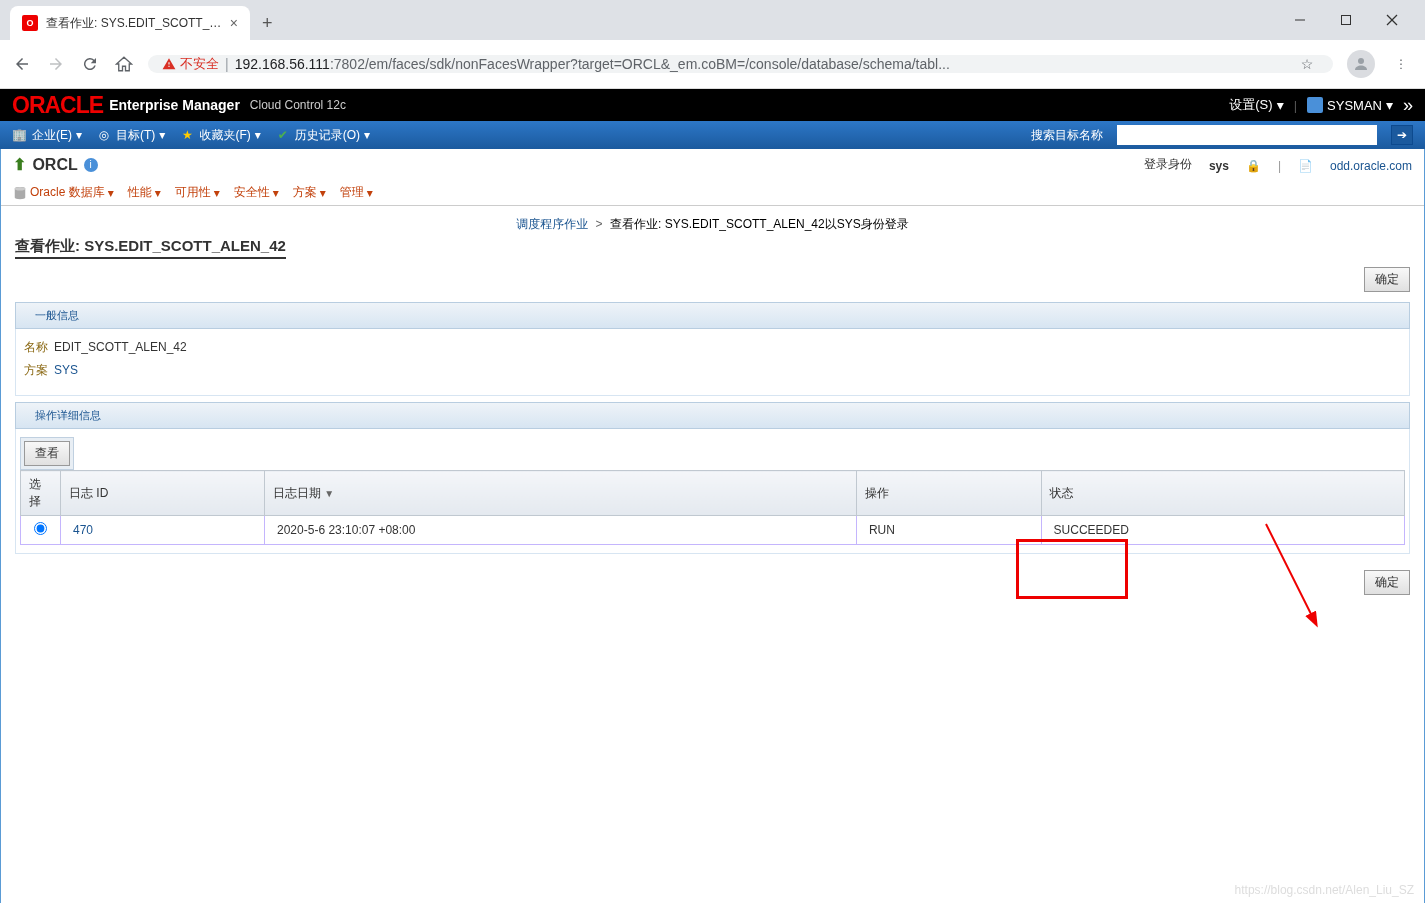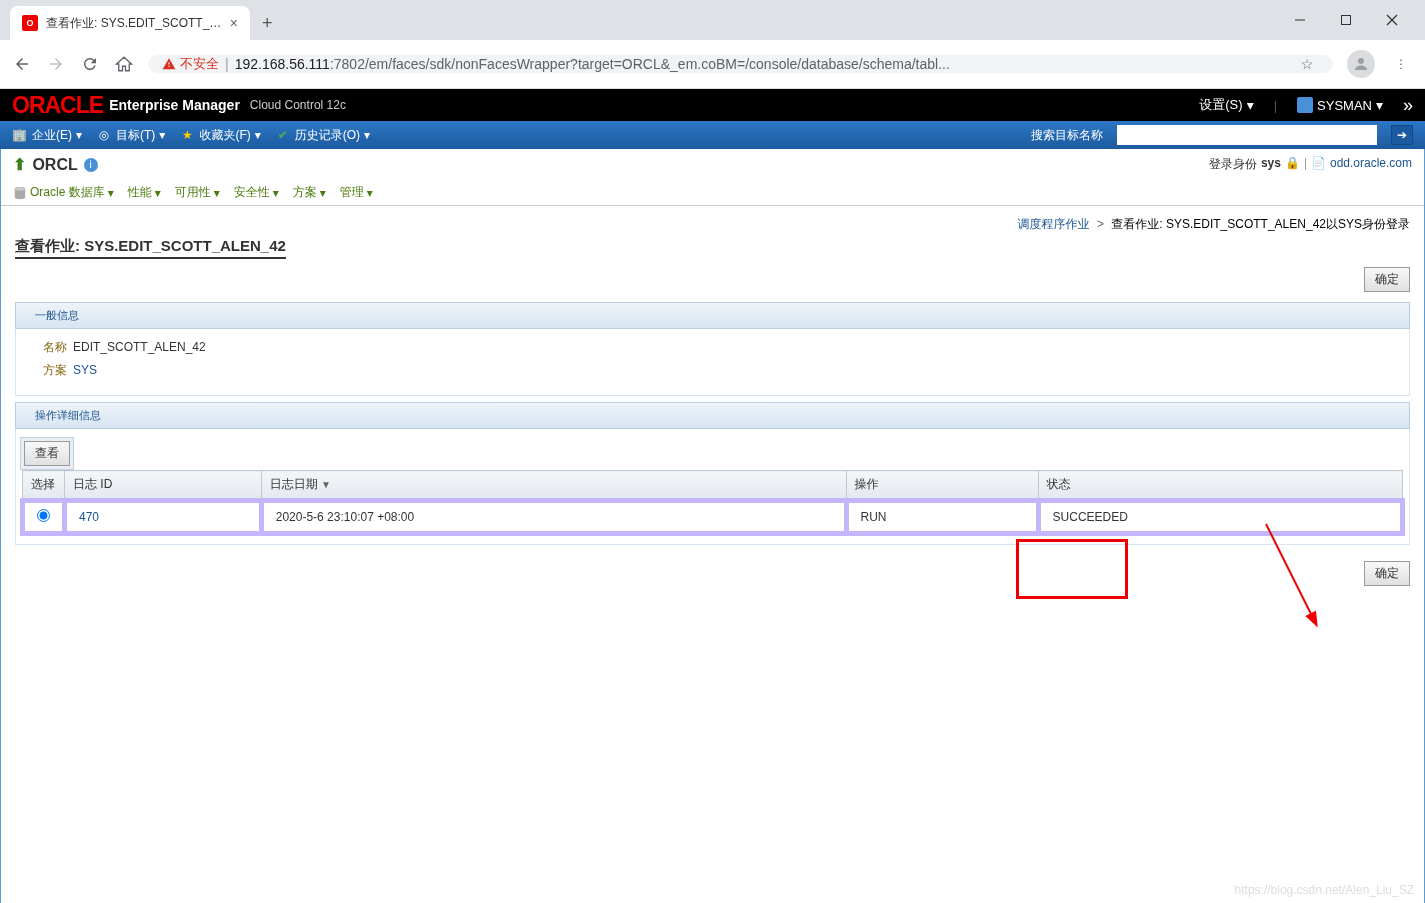--- a/index.html
+++ b/index.html
@@ -21,67 +21,67 @@
 .insecure { color: #d93025; display: flex; align-items: center; gap: 4px; font-size: 13px; }
 .url-text { color: #5f6368; white-space: nowrap; overflow: hidden; text-overflow: ellipsis; }
 .url-host { color: #202124; }
 .addr-right-icon { color: #5f6368; cursor: pointer; width: 24px; height: 24px; display: flex; align-items: center; justify-content: center; }
 .avatar { width: 28px; height: 28px; border-radius: 50%; background: #dadce0; display: flex; align-items: center; justify-content: center; color: #5f6368; }
 
 .black-header { background: #000; color: #fff; display: flex; align-items: center; padding: 0 12px; height: 32px; font-size: 13px; }
 .oracle-logo { color: #e00; font-weight: bold; font-size: 23px; letter-spacing: -1px; margin-right: 6px; font-family: Arial, sans-serif; }
 .em-text { font-weight: bold; font-size: 14px; margin-right: 10px; }
 .cc-text { font-size: 12px; color: #ccc; }
-.header-right { margin-left: auto; display: flex; align-items: center; gap: 20px; }
+.header-right { margin-left: auto; display: flex; align-items: center; gap: 10px; }
 .header-link { color: #fff; cursor: pointer; display: flex; align-items: center; gap: 4px; }
 .vbar { color: #555; }
 .sysman-icon { width: 16px; height: 16px; background: #4a90d9; border-radius: 2px; display: inline-block; }
 .chev { font-size: 14px; color: #fff; }
 
 .blue-nav { background: linear-gradient(#2d77c7, #1b5a9e); color: #fff; display: flex; align-items: center; padding: 4px 12px; height: 28px; gap: 14px; font-size: 12px; }
 .nav-item { display: flex; align-items: center; gap: 4px; cursor: pointer; }
 .nav-icon-small { width: 16px; height: 16px; display: flex; align-items: center; justify-content: center; }
 .search-label { margin-left: auto; }
 .search-input { width: 260px; height: 20px; border: none; padding: 2px 4px; font-size: 12px; }
 .search-btn { width: 22px; height: 20px; background: #1b5a9e; border: 1px solid #0d4a8e; color: #fff; display: flex; align-items: center; justify-content: center; cursor: pointer; }
 
 .content-wrapper { border: 1px solid #5a9bd5; border-top: none; margin: 0; height: calc(903px - 40px - 48px - 32px - 28px); overflow: auto; position: relative; }
 .page-top { padding: 6px 12px; display: flex; align-items: center; justify-content: space-between; }
 .orcl-title { display: flex; align-items: center; gap: 6px; font-size: 16px; font-weight: bold; color: #333; }
 .up-arrow { color: #3a7e1e; font-size: 16px; }
 .info-icon { width: 14px; height: 14px; border-radius: 50%; background: #4a90d9; color: #fff; font-size: 10px; display: flex; align-items: center; justify-content: center; font-weight: normal; }
-.login-info { display: flex; align-items: flex-start; gap: 4px; font-size: 12px; color: #333; }
+.login-info { display: flex; align-items: flex-end; gap: 17px; font-size: 12px; color: #333; }
 .login-info a { color: #1a5490; text-decoration: none; }
 .lock-icon { color: #c9a400; }
 
-.sub-menu { padding: 4px 12px; display: flex; align-items: center; gap: 14px; font-size: 12px; color: #4d7c0f; border-bottom: 1px solid #ccc; }
+.sub-menu { padding: 4px 12px; display: flex; align-items: center; gap: 14px; font-size: 12px; color: #c2410c; border-bottom: 1px solid #ccc; }
 .sub-menu-item { display: flex; align-items: center; gap: 3px; cursor: pointer; }
 .db-cylinder { width: 14px; height: 14px; }
 
 .main-content { padding: 10px 14px; }
-.breadcrumb { font-size: 12px; margin-bottom: 4px; display: flex; justify-content: flex-end; }
+.breadcrumb { font-size: 12px; margin-bottom: 4px; display: flex; justify-content: center; }
 .breadcrumb a { color: #1a5490; text-decoration: none; }
 .breadcrumb-sep { color: #666; margin: 0 4px; }
 .page-title { font-size: 15px; font-weight: bold; color: #333; border-bottom: 2px solid #333; display: inline-block; padding-bottom: 1px; margin-bottom: 8px; }
 .confirm-row { display: flex; justify-content: flex-end; margin-bottom: 10px; }
 .btn { background: linear-gradient(#f8f8f8, #e0e0e0); border: 1px solid #999; padding: 3px 10px; font-size: 12px; cursor: pointer; color: #333; }
 
 .section { margin: 0 0 6px 0; }
 .section-header { background: linear-gradient(#eef3f8, #d7e5f2); border: 1px solid #b8cde0; padding: 5px 19px; font-size: 11px; font-weight: normal; color: #1a5490; }
-.section-body { padding: 10px 27px; font-size: 12px; background: #fff; border: 1px solid #d7e5f2; border-top: none; }
+.section-body { padding: 10px 8px; font-size: 12px; background: #fff; border: 1px solid #d7e5f2; border-top: none; }
 .info-row { margin-bottom: 6px; }
 .info-label { color: #8b6914; margin-right: 6px; }
 .info-value { color: #333; }
 .info-value-link { color: #1a5490; }
 
 .toolbar { background: #e8eef4; border: 1px solid #c0d0e0; padding: 3px; display: inline-block; margin-bottom: 0; }
 
 .data-table { width: 100%; border-collapse: collapse; font-size: 12px; margin-top: 0; }
 .data-table th { background: linear-gradient(#f4f6f9, #e4e9ef); border: 1px solid #c0c8d0; padding: 5px 8px; text-align: left; font-weight: normal; color: #333; }
-.data-table td { border: 5px solid #c4b5fd; padding: 6px 12px; color: #333; }
+.data-table td { border: 1px solid #c4b5fd; padding: 6px 12px; color: #333; }
 .data-table td a { color: #1a5490; text-decoration: none; }
 .sort-icon { color: #666; font-size: 10px; }
 .radio-cell { text-align: center; width: 40px; }
 
 .highlight-box { position: absolute; border: 3px solid #e00; pointer-events: none; }
 .arrow-annotation { position: absolute; pointer-events: none; }
 
 .watermark { position: absolute; bottom: 6px; right: 10px; color: #ddd; font-size: 12px; }
 </style>
 </head>

